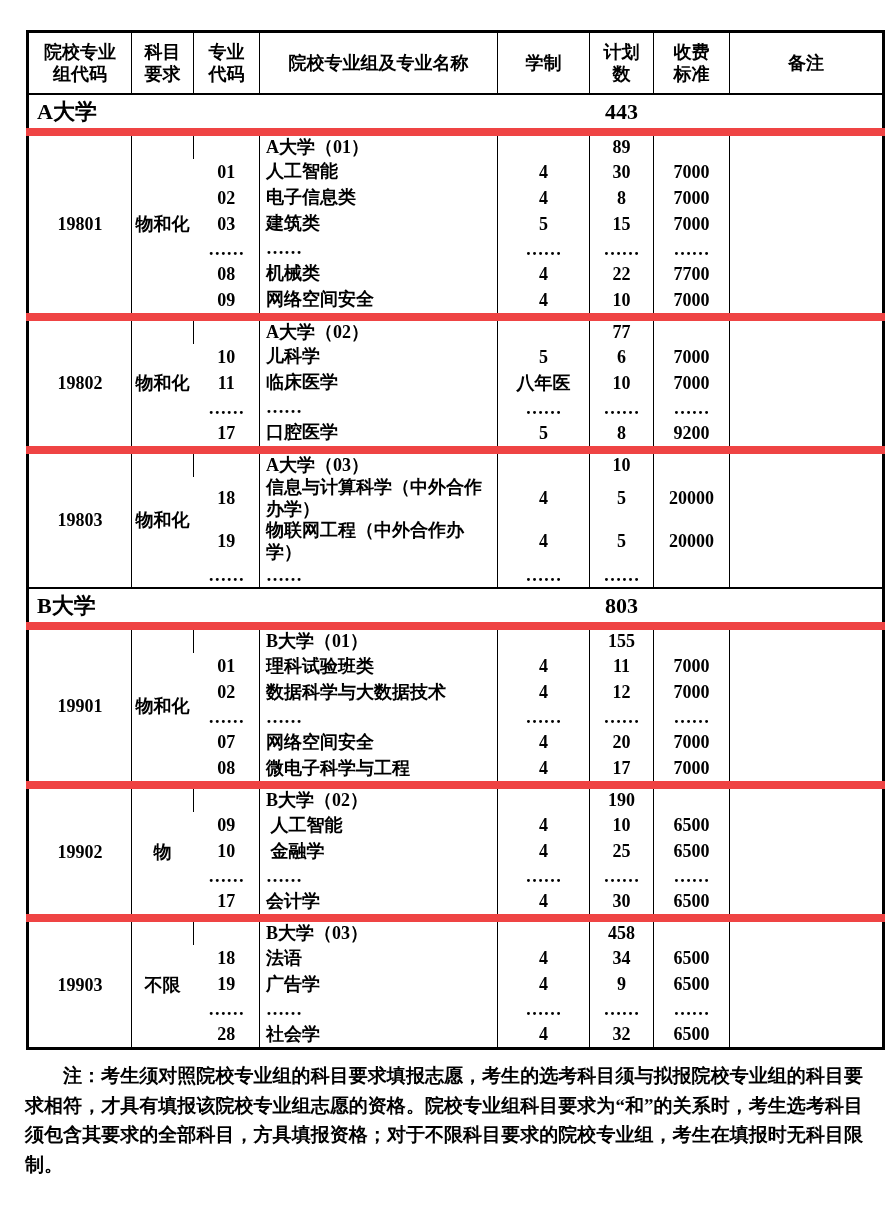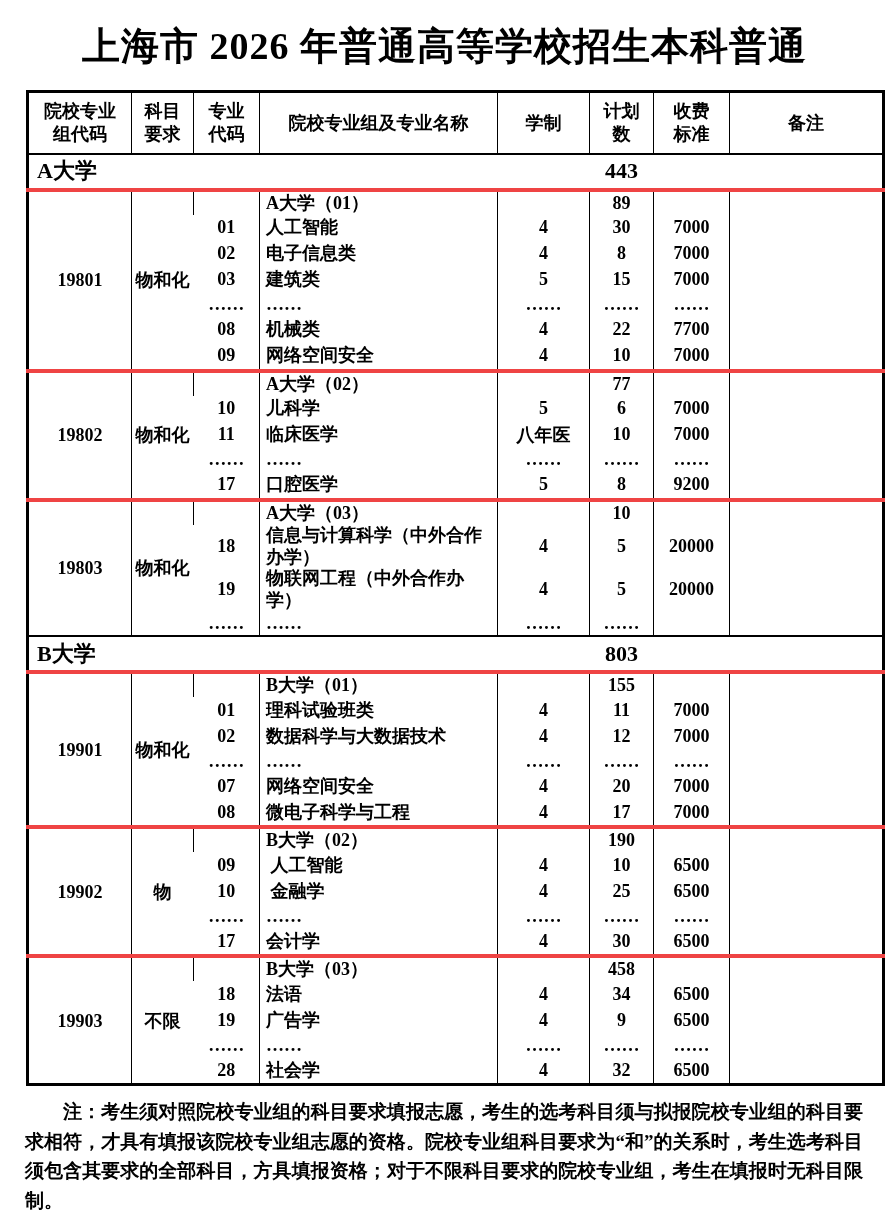--- a/index.html
+++ b/index.html
@@ -54,21 +54,21 @@
 
   tr.section-row td {
     height: 33px;
     border-left: none;
     border-top: 2px solid #000;
     border-bottom: 2px solid #000;
     font-size: 22px;
   }
   td.sec-name { text-align: left; padding-left: 8px; }
 
-  tr.group-start > td { border-top: 4px solid #ef4444; }
+  tr.group-start > td { border-top: 8px solid #ef4444; }
 
   tr.r-ghead > td { height: 23px; }
   tr.r-major > td { height: 26px; }
   tr.r-dots  > td { height: 24px; }
 
   td.c-name {
     text-align: left;
     padding-left: 6px;
     padding-right: 4px;
     white-space: pre-wrap;
@@ -83,21 +83,20 @@
     text-align: justify;
     text-indent: 2em;
   }
 </style>
 </head>
 <body>
 
 <div class="page">
 
   <div class="doc-title">
-    <div>上海市 2026 年普通高等学校招生本科普通</div>
   </div>
 
   <table class="catalog">
     <colgroup>
       <col style="width:104px">
         <col style="width:62px">
         <col style="width:66px">
         <col style="width:238px">
       <col style="width:92px">
         <col style="width:64px">

